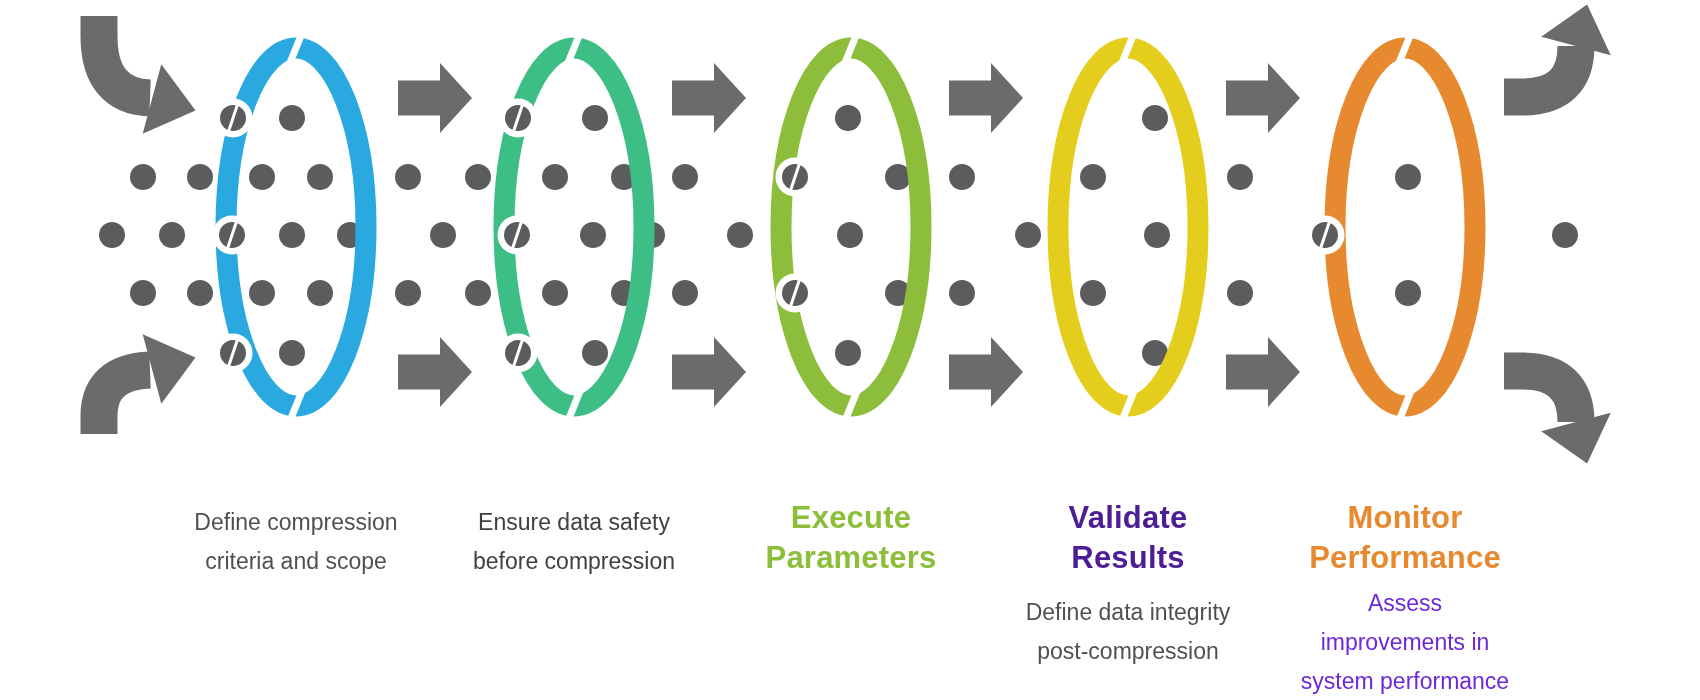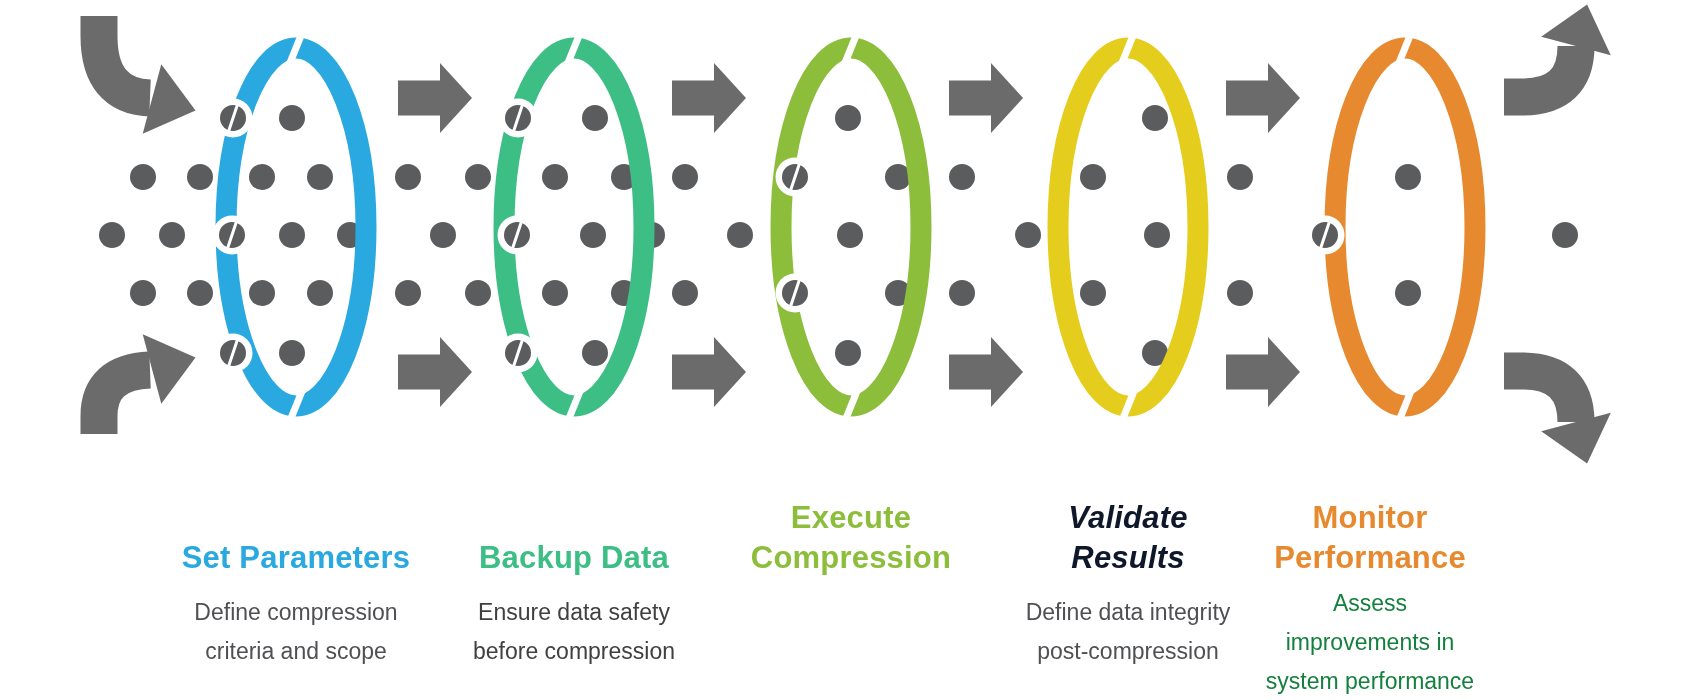--- a/index.html
+++ b/index.html
@@ -146,40 +146,38 @@
       <polygon points="1541.2,36.7 1610.8,55.3 1587.1,4.5" fill="#6B6B6B"></polygon>
     </g>
     <g>
       <path d="M 1504 371 L 1522 371 Q 1576 371 1576 422" fill="none" stroke="#6B6B6B" stroke-width="37"></path>
       <polygon points="1541.2,431.3 1610.8,412.7 1587.1,463.5" fill="#6B6B6B"></polygon>
     </g>
   </svg>
 
   <div class="labels">
     <section class="step-col" style="left: 146px;">
-      <h2 style="color: rgb(41, 169, 224);">Set Parameters</h2>
       <p style="color: rgb(79, 80, 83);">Define compression
 criteria and scope</p>
     </section>
     <section class="step-col" style="left: 424px;">
-      <h2 style="color: rgb(60, 190, 133);">Backup Data</h2>
       <p style="color: #404040;">Ensure data safety
 before compression</p>
     </section>
     <section class="step-col" style="left: 701px;">
       <h2 style="color: rgb(140, 190, 59);">Execute
-Compression</h2>
+Parameters</h2>
     </section>
     <section class="step-col" style="left: 978px;">
-      <h2 style="color: #0f172a; font-style: italic;">Validate
+      <h2 style="color: #4c1d95;">Validate
 Results</h2>
       <p style="color: rgb(79, 80, 83);">Define data integrity
 post-compression</p>
     </section>
-    <section class="step-col" style="left: 1220px;">
+    <section class="step-col" style="left: 1255px;">
       <h2 style="color: rgb(231, 138, 47);">Monitor
 Performance</h2>
-      <p style="color: #15803d; margin-top: 6px;">Assess
+      <p style="color: #6d28d9; margin-top: 6px;">Assess
 improvements in
 system performance</p>
     </section>
   </div>
 </div>
 
 </body></html>

